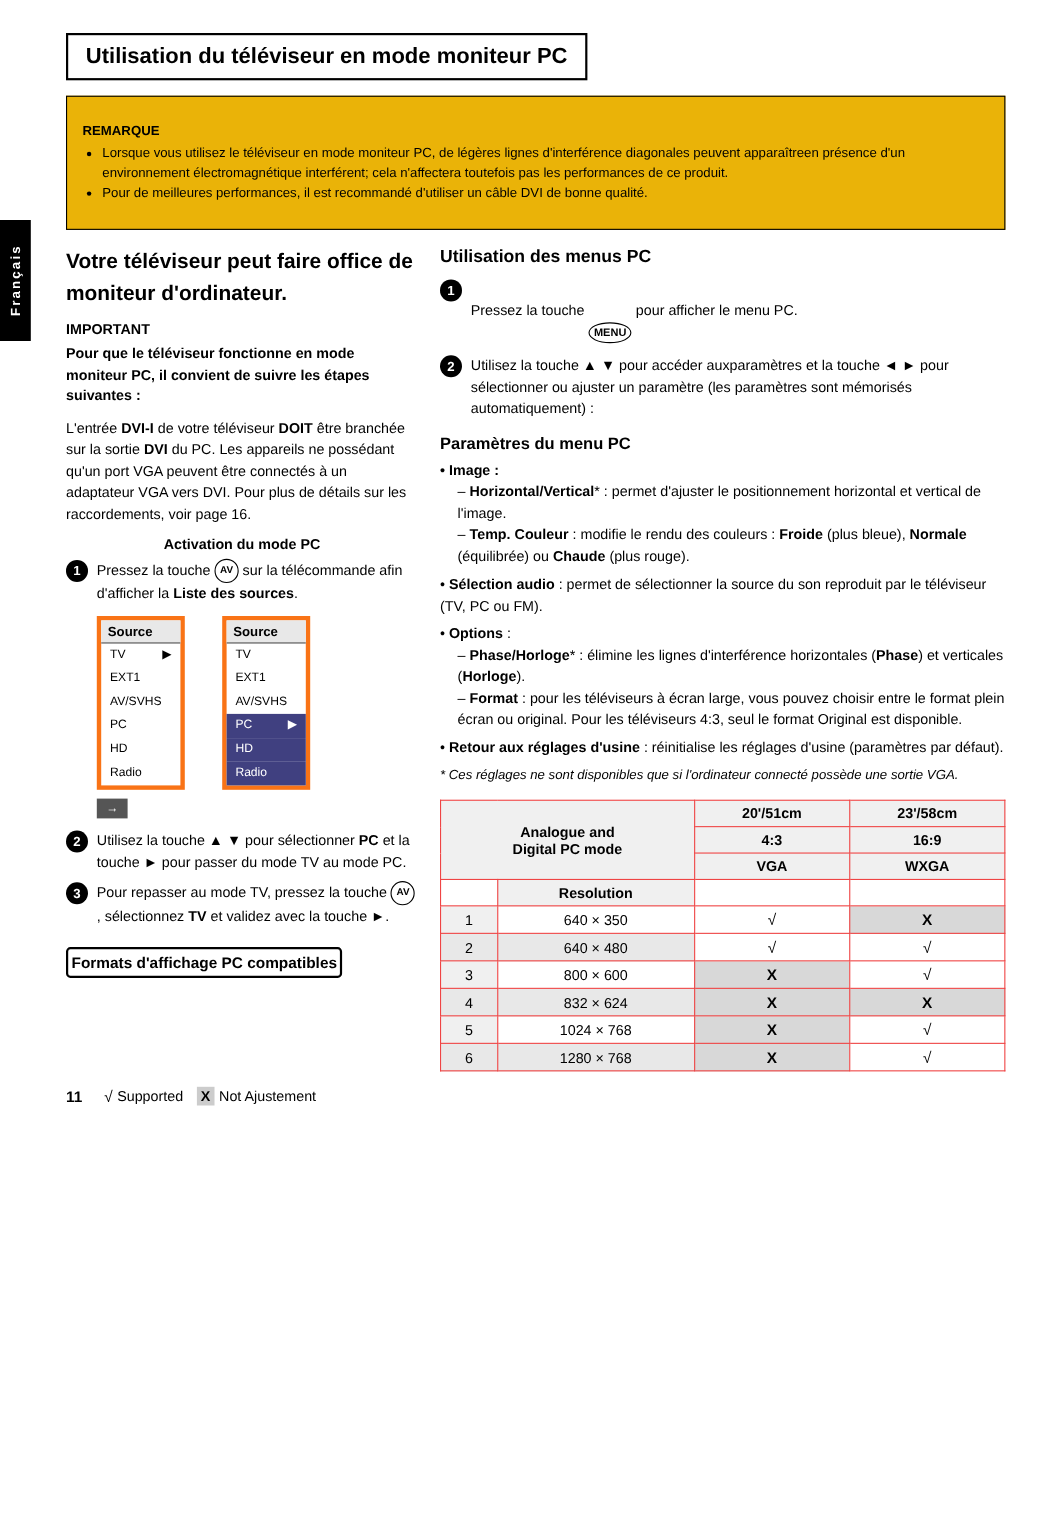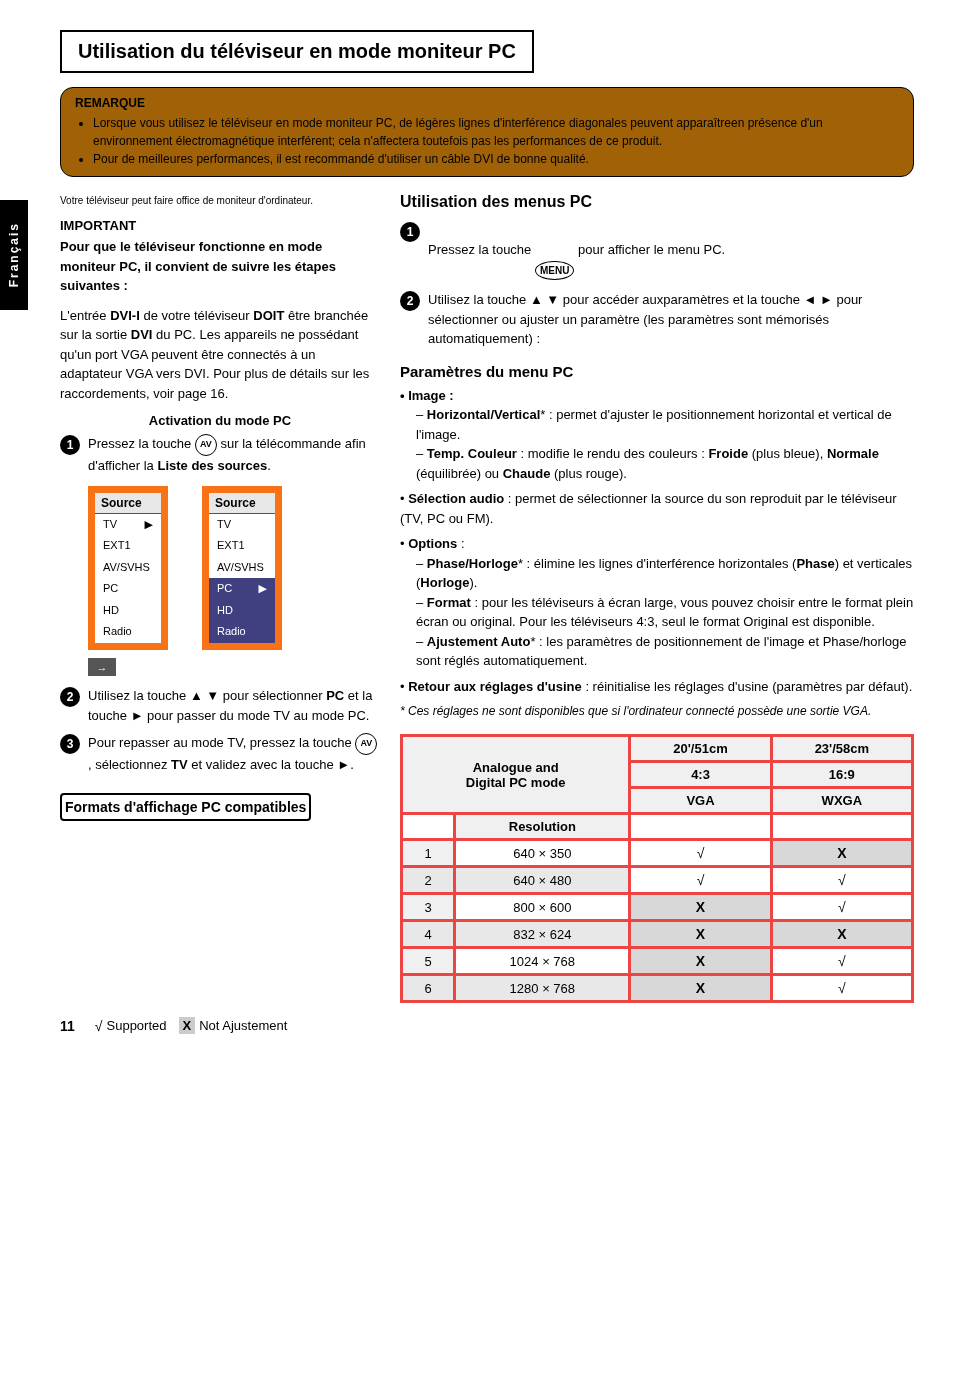--- a/index.html
+++ b/index.html
@@ -46,24 +46,24 @@
       display: inline-block;
     }
     .title-box h1 {
       font-size: 20px;
       font-weight: bold;
       text-align: right;
     }
     
     .remarque-box {
       border: 1px solid #000;
-      border-radius: 13px;
-      padding: 8px 14px;
+      border-radius: 0;
+      padding: 24px 14px;
       margin-bottom: 16px;
-      background: #a16207;
+      background: #eab308;
     }
     .remarque-title {
       font-weight: bold;
       font-size: 12px;
       margin-bottom: 4px;
     }
     .remarque-box ul {
       list-style: disc;
       padding-left: 18px;
     }
@@ -86,23 +86,24 @@
     }
     
     .section-heading {
       font-weight: bold;
       font-size: 13px;
       margin-bottom: 6px;
       margin-top: 10px;
       text-align: center;
     }
     p.intro {
-      font-size: 10px;
+      font-size: 19px;
       line-height: 1.5;
       margin-bottom: 10px;
+      font-weight: bold;
     }
     .important-label {
       font-weight: bold;
       font-size: 13px;
       margin-bottom: 4px;
     }
     .important-text {
       font-size: 13px;
       font-weight: bold;
       line-height: 1.5;
@@ -139,21 +140,21 @@
       line-height: 1.5;
     }
     
     .source-menu-container {
       display: flex;
       gap: 4px;
       margin: 10px 0 8px 28px;
       position: relative;
     }
     .menu-box {
-      border: 7px solid #f97316;
+      border: 4px solid #f97316;
       min-width: 80px;
     }
     .menu-box-header {
       background: #e8e8e8;
       padding: 3px 6px;
       font-size: 12px;
       font-weight: bold;
       border-bottom: 1px solid #555;
     }
     .menu-item {
@@ -266,21 +267,21 @@
       font-style: italic;
       margin-bottom: 10px;
     }
     
     .pc-table {
       width: 100%;
       border-collapse: collapse;
       font-size: 13px;
     }
     .pc-table th, .pc-table td {
-      border: 3px solid #ef4444;
+      border: 1px solid #ef4444;
       text-align: center;
       padding: 4px 8px;
     }
     .pc-table .header-group th {
       background: #f0f0f0;
       font-weight: bold;
     }
     .pc-table .row-label {
       background: #f0f0f0;
       font-weight: bold;
@@ -466,21 +467,20 @@
           </ul>
         </li>
         <li>
           • <b>Sélection audio</b> : permet de sélectionner la source du son reproduit par le téléviseur (TV, PC ou FM).
         </li>
         <li>
           • <b>Options</b> :
           <ul class="params-sub">
             <li><b>Phase/Horloge</b>* : élimine les lignes d'interférence horizontales (<b>Phase</b>) et verticales (<b>Horloge</b>).</li>
             <li><b>Format</b> : pour les téléviseurs à écran large, vous pouvez choisir entre le format plein écran ou original. Pour les téléviseurs 4:3, seul le format Original est disponible.</li>
-            <li><b>Ajustement Auto</b>* : les paramètres de positionnement de l'image et Phase/horloge sont réglés automatiquement.</li>
           </ul>
         </li>
         <li>
           • <b>Retour aux réglages d'usine</b> : réinitialise les réglages d'usine (paramètres par défaut).
         </li>
       </ul>
 
       <div class="formats-note" style="margin-top:8px;">* Ces réglages ne sont disponibles que si l'ordinateur connecté possède une sortie VGA.</div>
 
       <div class="table-section">

